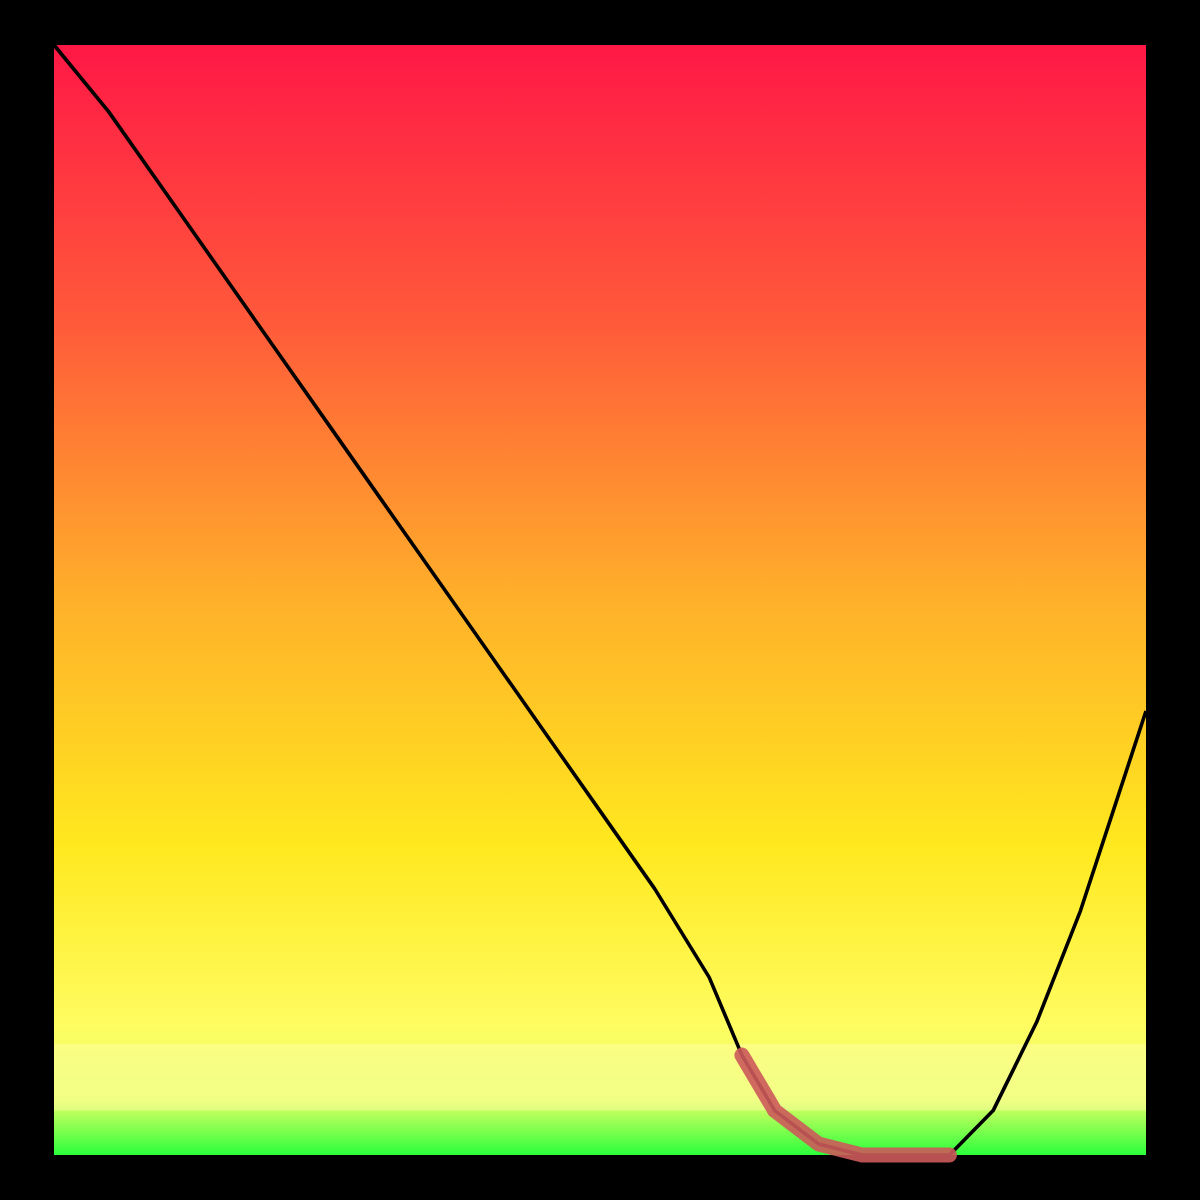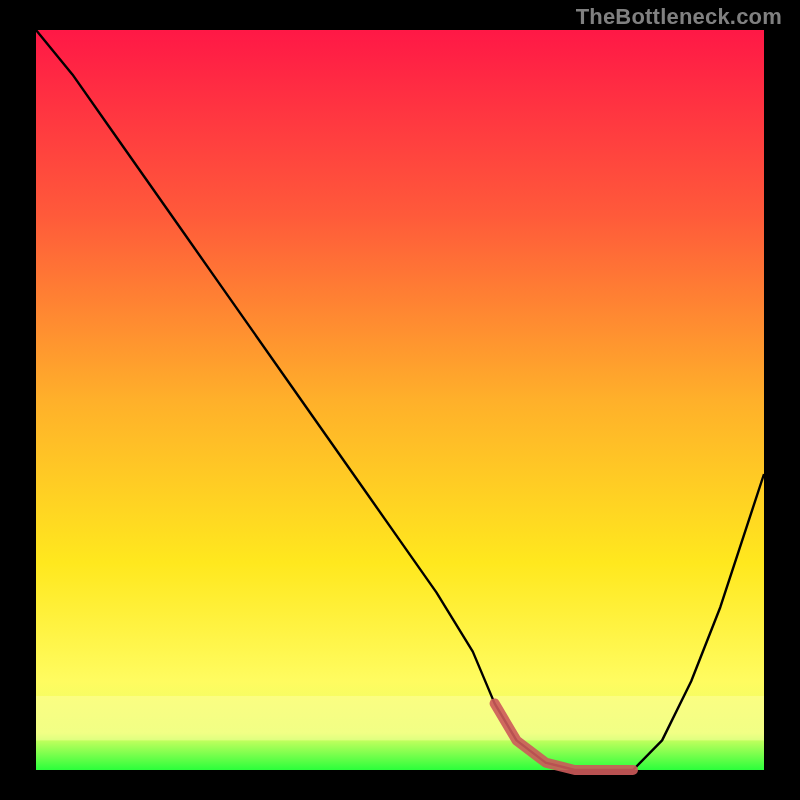--- a/index.html
+++ b/index.html
@@ -31,21 +31,20 @@
   svg {
     position: absolute;
     left: 0;
     top: 0;
   }
 </style>
 </head>
 <body>
 
 <div class="frame">
-  <div class="watermark">TheBottleneck.com</div>
   <svg id="chart-svg" width="800" height="800">
       <defs>
         <linearGradient id="bg-grad" x1="0" y1="0" x2="0" y2="1">
           <stop offset="0%" stop-color="#ff1846"></stop>
           <stop offset="25%" stop-color="#ff5a3a"></stop>
           <stop offset="50%" stop-color="#ffb02a"></stop>
           <stop offset="72%" stop-color="#ffe81e"></stop>
           <stop offset="88%" stop-color="#fffc60"></stop>
           <stop offset="95%" stop-color="#e6ff66"></stop>
           <stop offset="100%" stop-color="#2bff3b"></stop>

